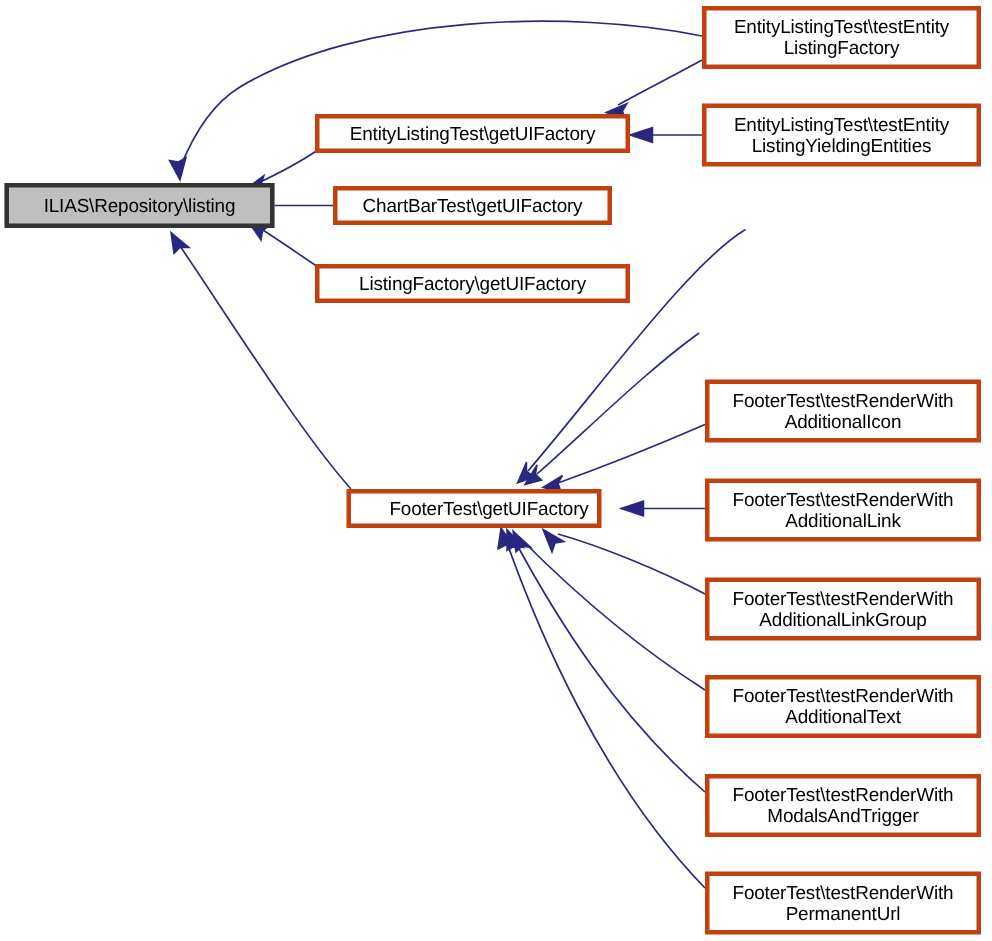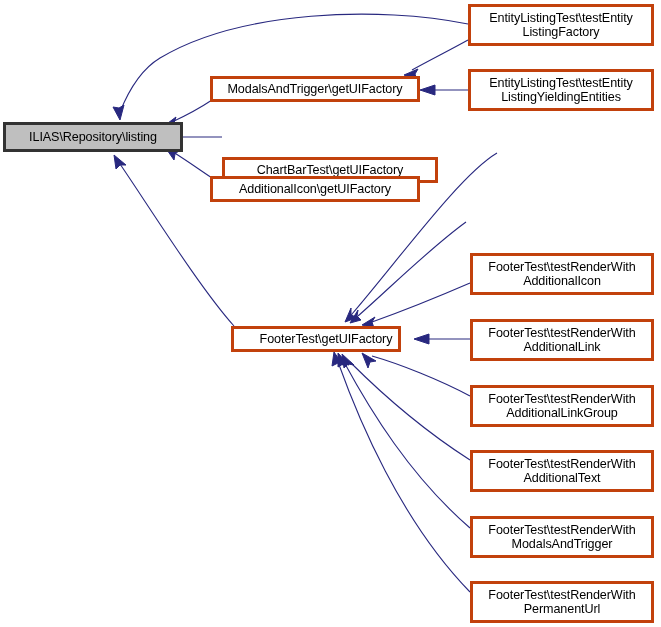--- a/index.html
+++ b/index.html
@@ -112,23 +112,23 @@
       <g>
         <path d="M 470,528 C 410,476 370,410 344,362" fill="none" stroke="#28287f" stroke-width="1.1"></path>
         <path d="M 338,353 l 11,12 l -6,-1 l -5,3 z" fill="#28287f" stroke="#28287f" stroke-width="1"></path>
       </g>
       <g>
         <path d="M 470,592 C 400,520 358,418 338,362" fill="none" stroke="#28287f" stroke-width="1.1"></path>
         <path d="M 334,352 l 9,13 l -5,-2 l -6,3 z" fill="#28287f" stroke="#28287f" stroke-width="1"></path>
       </g>
     </svg>
 <div class="node current" style="left: 3px; top: 122px; width: 180px; height: 30px;"><span class="label">ILIAS\Repository\listing</span></div>
-    <div class="node" style="left: 210px; top: 76px; width: 210px; height: 26px;"><span class="label">ModalsAndTrigger\getUIFactory</span></div>
-    <div class="node" style="left: 222px; top: 124px; width: 216px; height: 26px; margin-top: 33px;"><span class="label">ChartBarTest\getUIFactory</span></div>
-    <div class="node" style="left: 210px; top: 176px; width: 210px; height: 26px;"><span class="label">AdditionalIcon\getUIFactory</span></div>
+    <div class="node" style="left: 210px; top: 76px; width: 210px; height: 26px;"><span class="label">EntityListingTest\getUIFactory</span></div>
+    <div class="node" style="left: 222px; top: 124px; width: 186px; height: 26px;"><span class="label">ChartBarTest\getUIFactory</span></div>
+    <div class="node" style="left: 210px; top: 176px; width: 210px; height: 26px;"><span class="label">ListingFactory\getUIFactory</span></div>
     <div class="node" style="left: 231px; top: 326px; width: 170px; height: 26px; padding-left: 20px;"><span class="label">FooterTest\getUIFactory</span></div>
     <div class="node" style="left: 468px; top: 4px; width: 186px; height: 42px;"><span class="label">EntityListingTest\testEntity
 ListingFactory</span></div>
     <div class="node" style="left: 468px; top: 69px; width: 186px; height: 42px;"><span class="label">EntityListingTest\testEntity
 ListingYieldingEntities</span></div>
     <div class="node" style="left: 470px; top: 253px; width: 184px; height: 42px;"><span class="label">FooterTest\testRenderWith
 AdditionalIcon</span></div>
     <div class="node" style="left: 470px; top: 319px; width: 184px; height: 42px;"><span class="label">FooterTest\testRenderWith
 AdditionalLink</span></div>
     <div class="node" style="left: 470px; top: 385px; width: 184px; height: 42px;"><span class="label">FooterTest\testRenderWith

